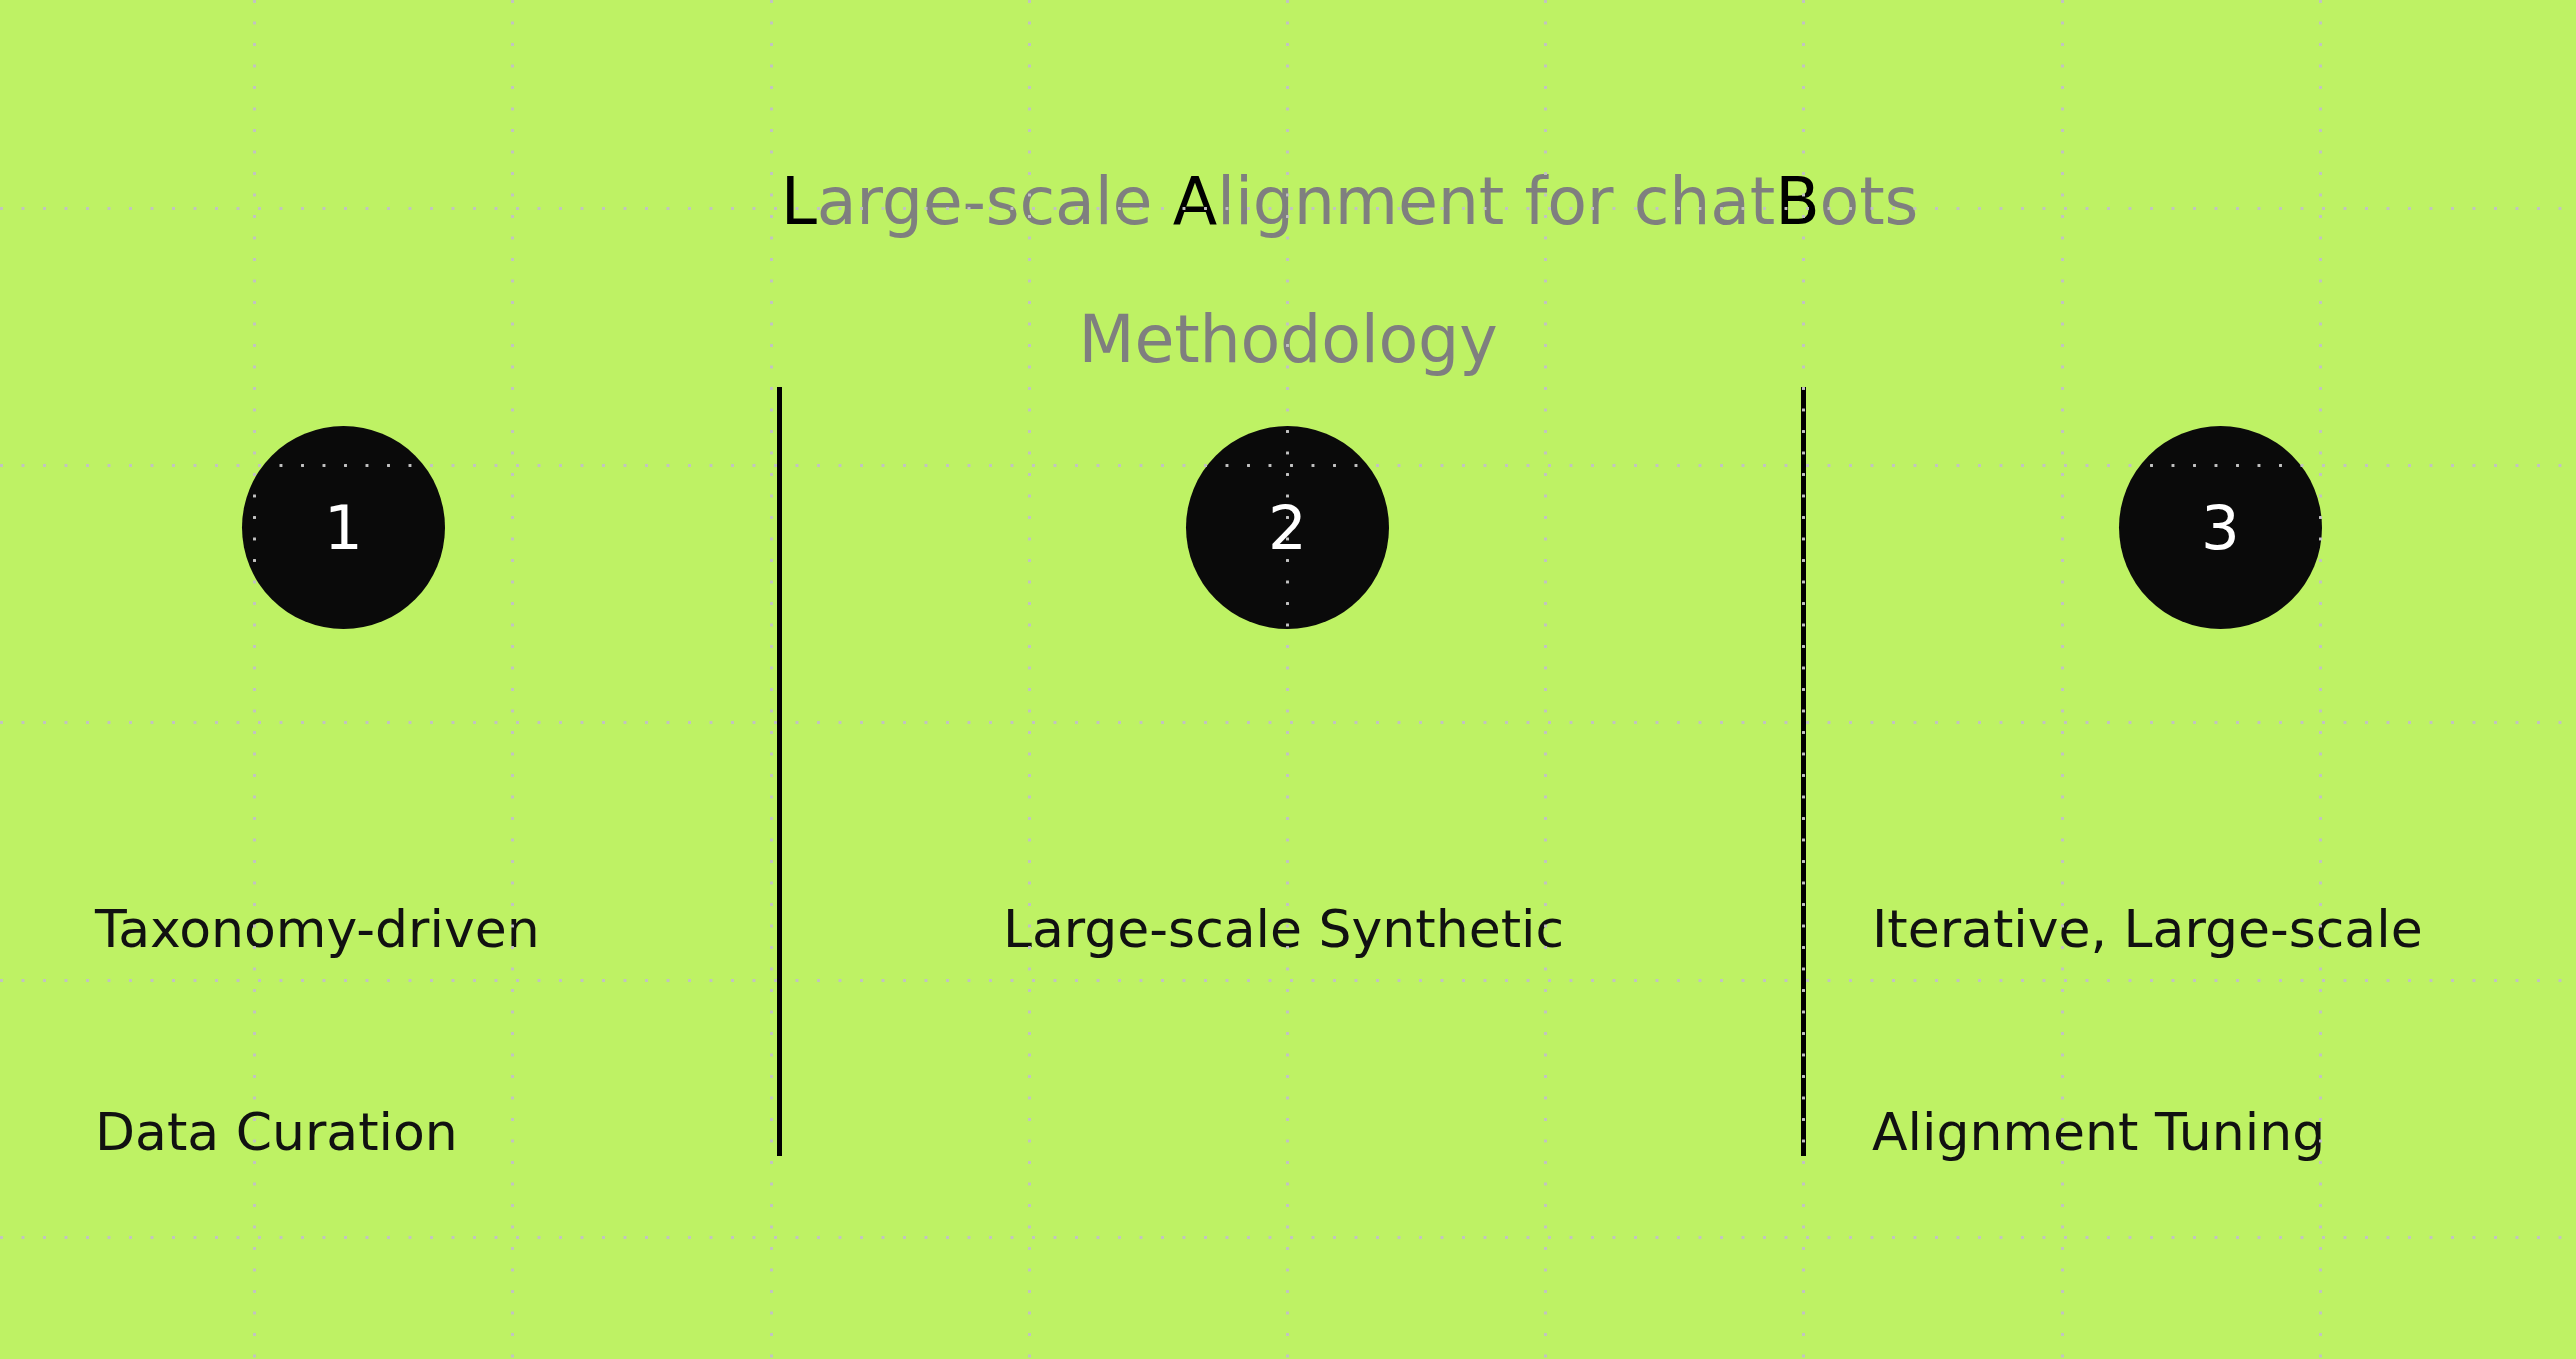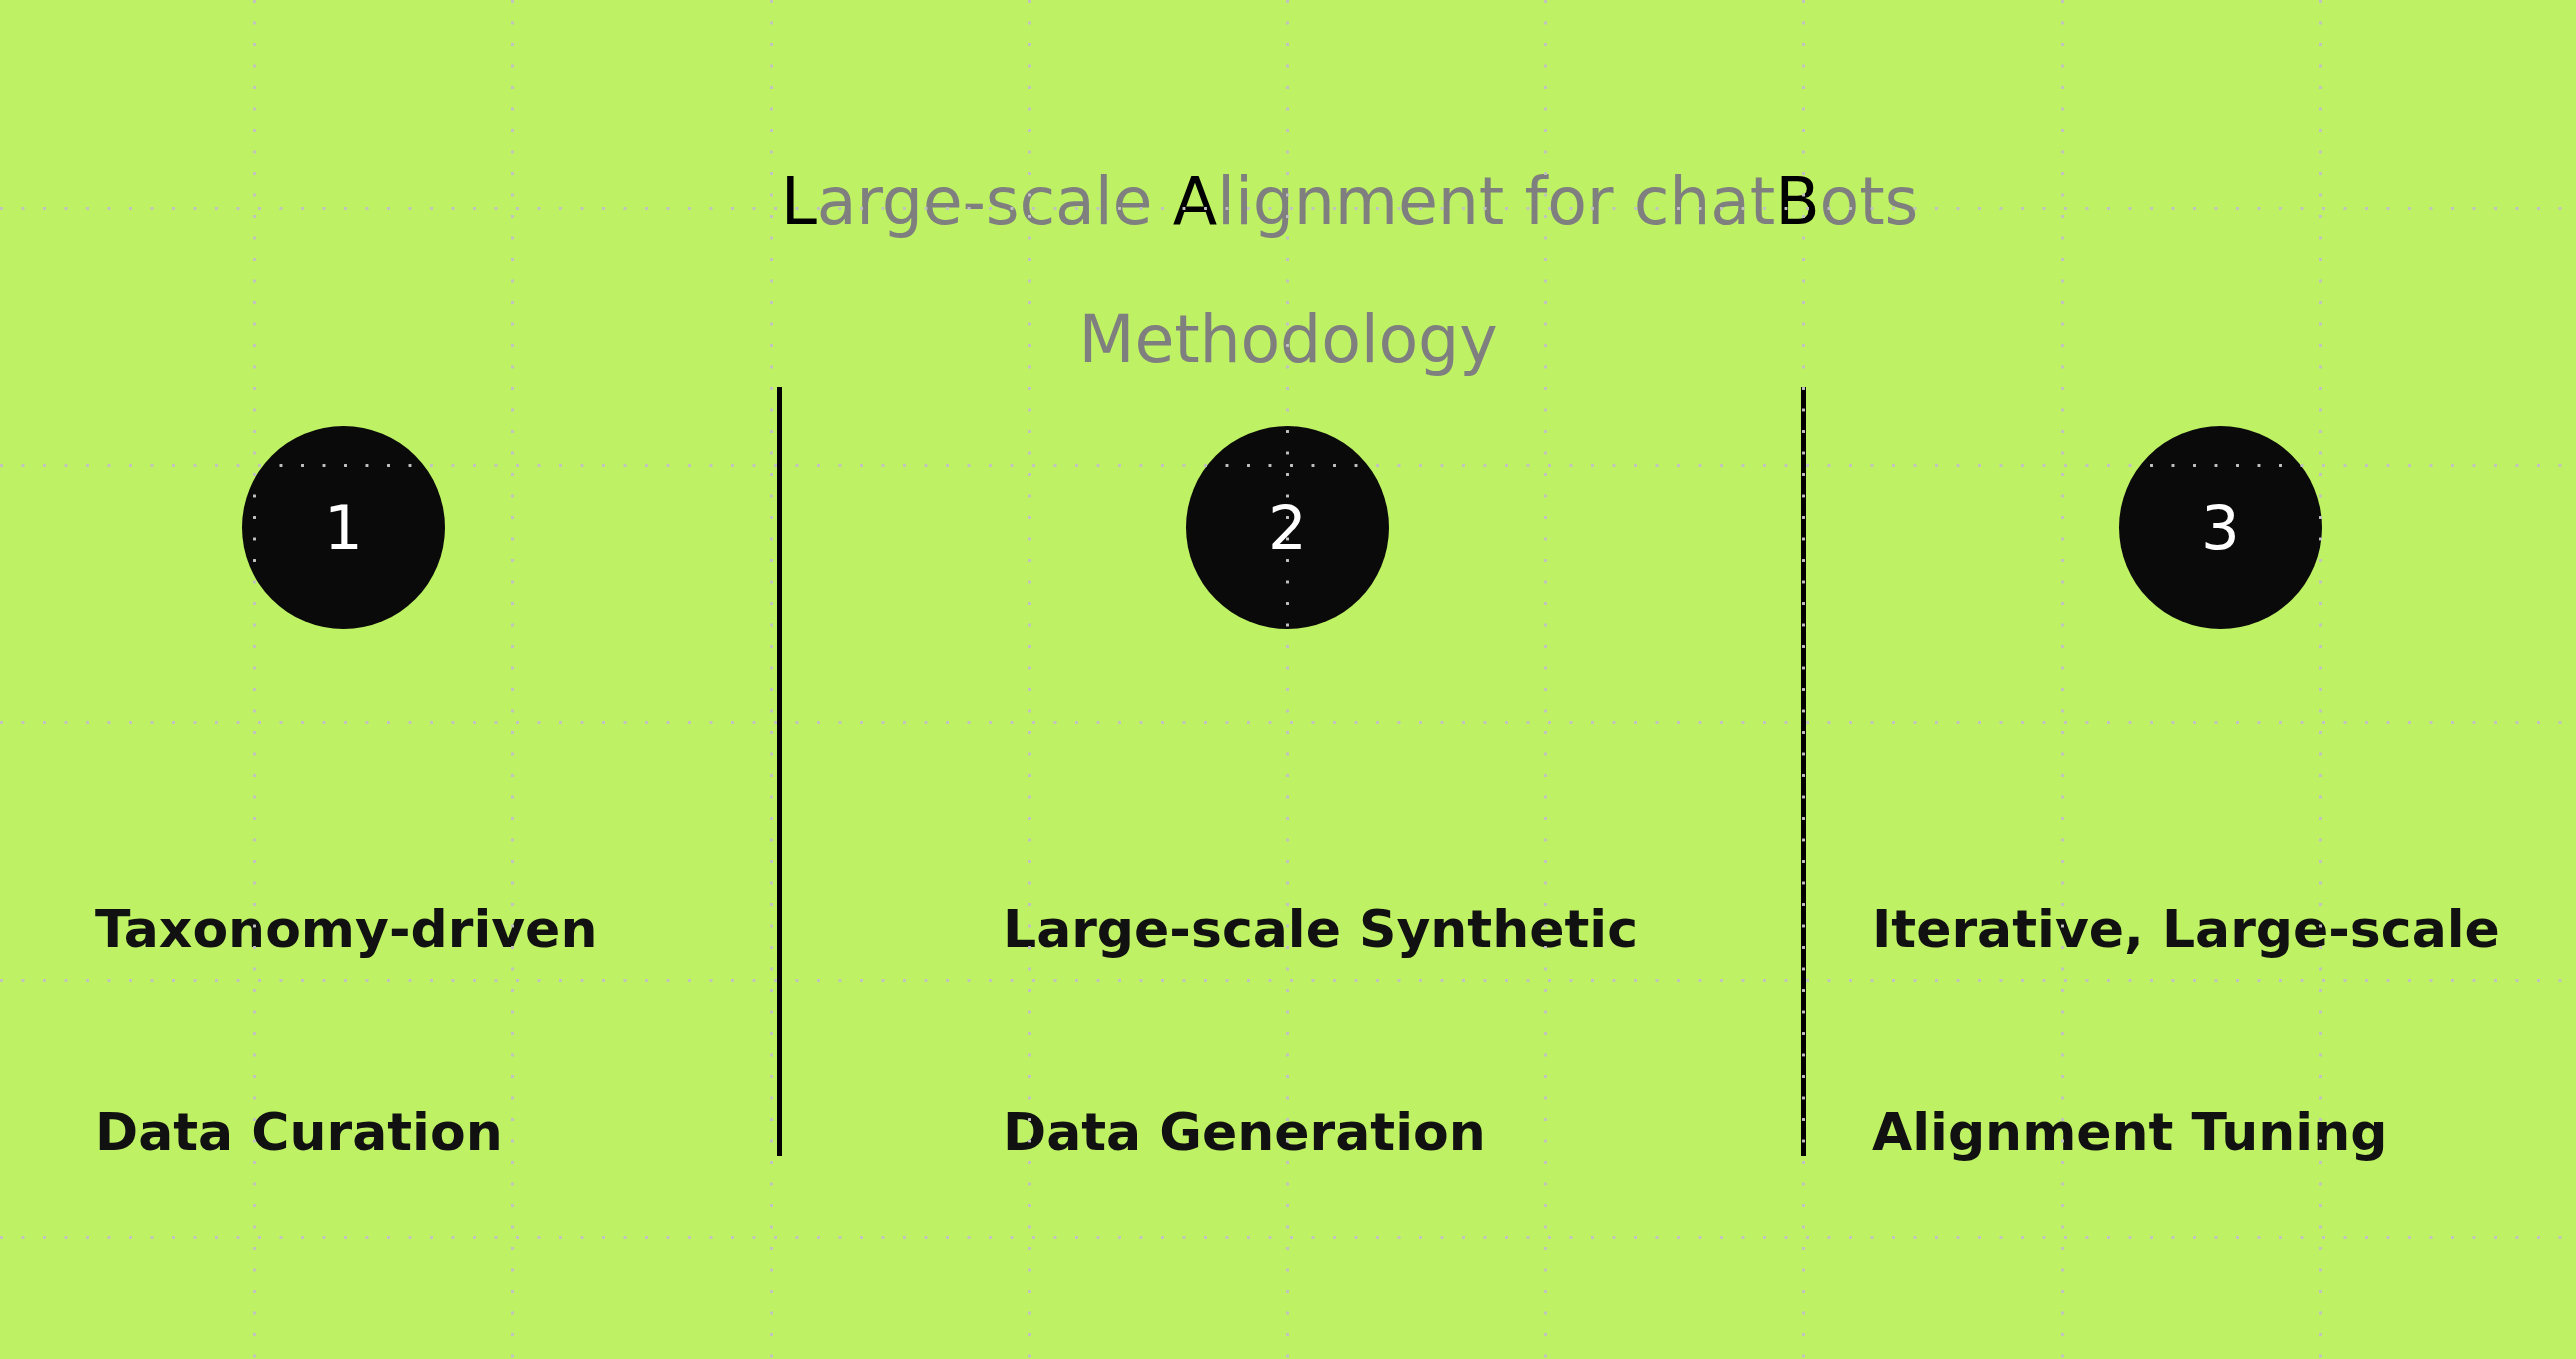--- a/index.html
+++ b/index.html
@@ -100,21 +100,21 @@
     z-index: 20;
   }
 
   
   .step-caption {
     position: absolute;
     font-family: "DejaVu Sans", sans-serif;
     font-size: 52px;
     line-height: 1.30;
     color: #111111;
-    font-weight: 700;
+    font-weight: 400;
     white-space: pre;
     z-index: 20;
   }
   .step-caption .cap-line {
     display: block;
   }
 </style>
 </head>
 <body>
 
@@ -135,21 +135,20 @@
     <span class="cap-line">Data Curation</span>
   </div>
 
   <div class="divider" style="left:777px; top:387px; height:769px;"></div>
 
   <div class="step-circle" style="left:1186px; top:426px;">
     <span class="step-number">2</span>
   </div>
   <div class="step-caption" style="left:1003px; top:761px; width:749px;">
     <span class="cap-line">Large-scale Synthetic</span>
-    <span class="cap-line">Data Generation</span>
   </div>
 
   <div class="divider" style="left:1801px; top:387px; height:769px;"></div>
 
   <div class="step-circle" style="left:2119px; top:426px;">
     <span class="step-number">3</span>
   </div>
   <div class="step-caption" style="left:1872px; top:761px; width:749px;">
     <span class="cap-line">Iterative, Large-scale</span>
     <span class="cap-line">Alignment Tuning</span>

